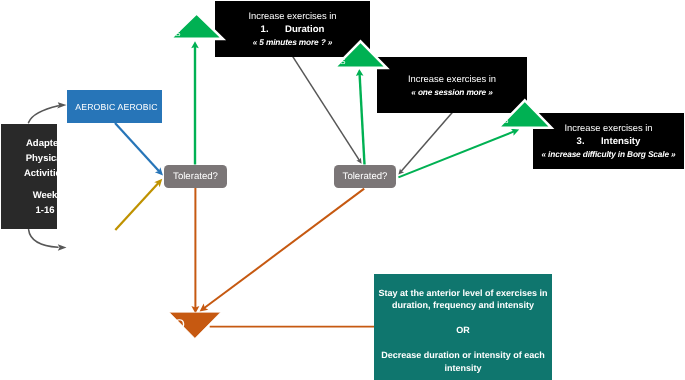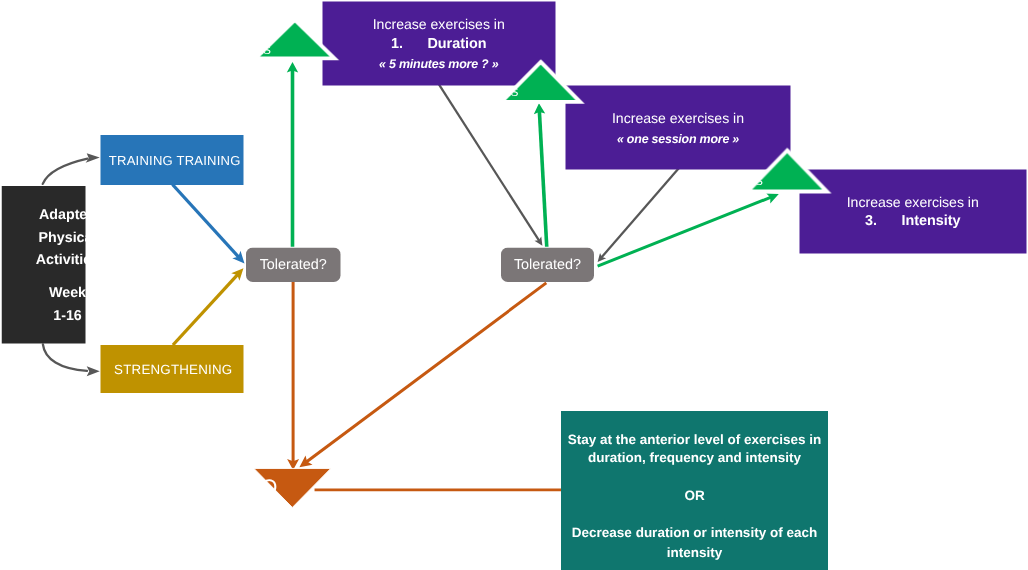--- a/index.html
+++ b/index.html
@@ -24,21 +24,21 @@
   #aerobicBox{left:67px;top:90px;width:95px;height:33px;background:#2775B8;
               font-size:8.7px;letter-spacing:.15px;white-space:nowrap;padding-left:4px;}
   #strengthBox{left:67px;top:230px;width:95px;height:32px;background:#BF9200;
                font-size:8.9px;letter-spacing:.15px;white-space:nowrap;padding-left:2px;}
 
   #tol1{left:164px;top:164.5px;width:63px;height:23px;background:#7B7677;
         border-radius:4.5px;font-size:9.6px;}
   #tol2{left:334px;top:164.5px;width:62px;height:23px;background:#7B7677;
         border-radius:4.5px;font-size:9.6px;}
 
-  .greenbox{background:#4c1d95;padding:0 2px;white-space:nowrap;}
+  .greenbox{background:#000000;padding:0 2px;white-space:nowrap;}
   .greenbox .gb-head{font-size:9.4px;line-height:13.6px;}
   .greenbox .gb-title{font-size:9.6px;font-weight:normal;line-height:13.4px;}
   .greenbox .gb-title .sp{display:inline-block;width:11px;}
   #gb2 .gb-title .sp{width:8px;}
   #gb2 .gb-title{font-size:9.4px;}
   .greenbox .gb-note{font-size:8.3px;font-weight:bold;font-style:italic;line-height:12.6px;letter-spacing:-0.15px;}
 
   #gb1{left:215px;top:1px;width:155px;height:56px;}
   #gb2{left:377px;top:57px;width:150px;height:56px;}
   #gb3{left:533px;top:113px;width:151px;height:56px;}
@@ -81,26 +81,23 @@
 
   <div class="node" id="startBox">
     <span>Adapted</span>
     <span>Physical</span>
     <span>Activities</span>
     <span class="gap"></span>
     <span>Week 1-16</span>
   </div>
 
   <div class="node" id="aerobicBox">
-    <span>TRAINING TRAINING</span>
+    <span>AEROBIC AEROBIC</span>
   </div>
 
-  <div class="node" id="strengthBox">
-    <span>STRENGTHENING</span>
-  </div>
 
   <div class="node" id="tol1">
     <span>Tolerated?</span>
   </div>
   <div class="node" id="tol2">
     <span>Tolerated?</span>
   </div>
 
   <div class="node greenbox" id="gb1">
     <span class="gb-head">Increase exercises in</span>
@@ -117,20 +114,21 @@
     <span class="gb-note">« one session more »</span>
   </div>
 
   <div class="node greenbox" id="gb3">
     <span class="gb-head">Increase exercises in</span>
     <span class="gb-title">
       <b>3.</b>
       <i class="sp"></i>
       <b>Intensity</b>
     </span>
+    <span class="gb-note">« increase difficulty in Borg Scale »</span>
   </div>
 
   <svg class="tri" id="tri1" width="55.2" height="28.2" viewBox="0 0 55.2 28.2" style="left: 168.6px; top: 12.4px;">
       <path d="M27.6,1.3 L53.900000000000006,26.9 L1.3,26.9 Z" fill="#00B153" stroke="#ffffff" stroke-width="2.6" stroke-linejoin="miter"></path>
     </svg>
   <svg class="tri" id="tri2" width="55" height="29.2" viewBox="0 0 55 29.2" style="left: 333.4px; top: 39.5px;">
       <path d="M27.5,1.3 L53.7,27.9 L1.3,27.9 Z" fill="#00B153" stroke="#ffffff" stroke-width="2.6" stroke-linejoin="miter"></path>
     </svg>
   <svg class="tri" id="tri3" width="55.6" height="30" viewBox="0 0 55.6 30" style="left: 496.5px; top: 98.8px;">
       <path d="M27.8,1.3 L54.300000000000004,28.7 L1.3,28.7 Z" fill="#00B153" stroke="#ffffff" stroke-width="2.6" stroke-linejoin="miter"></path>

